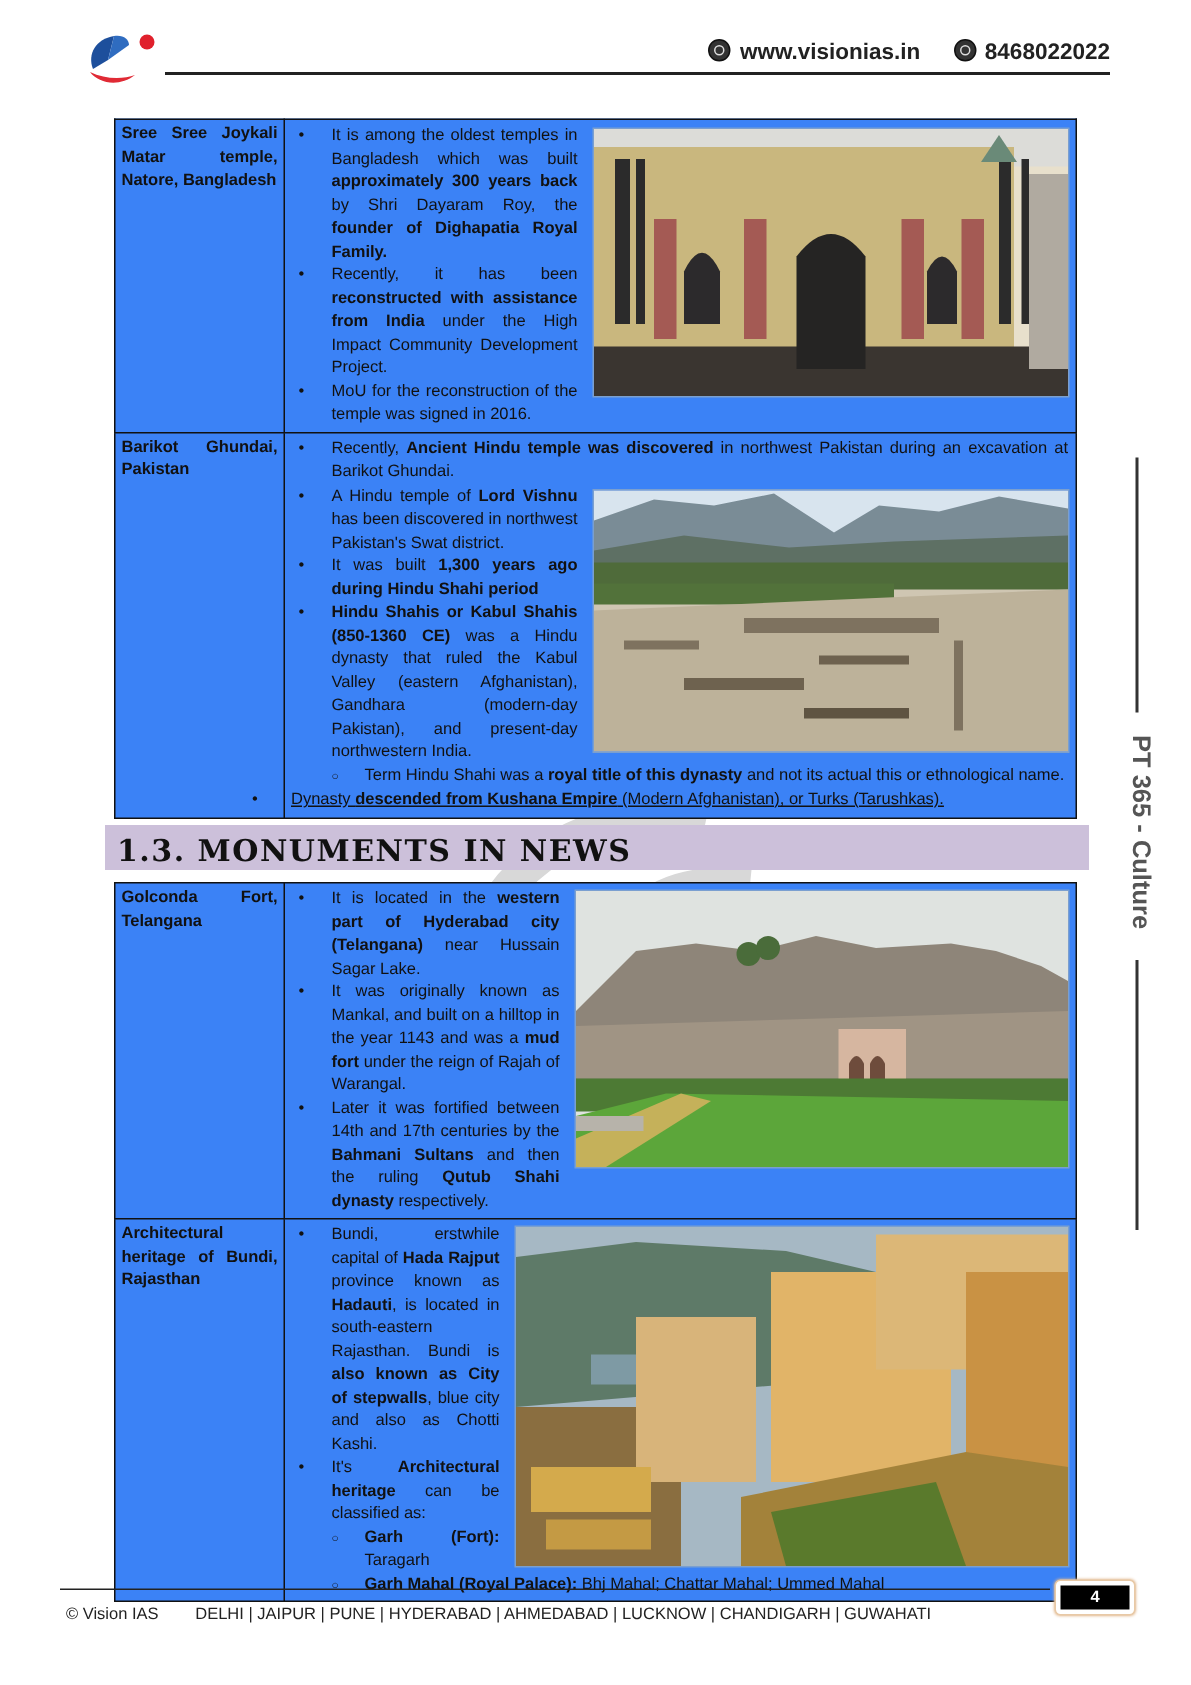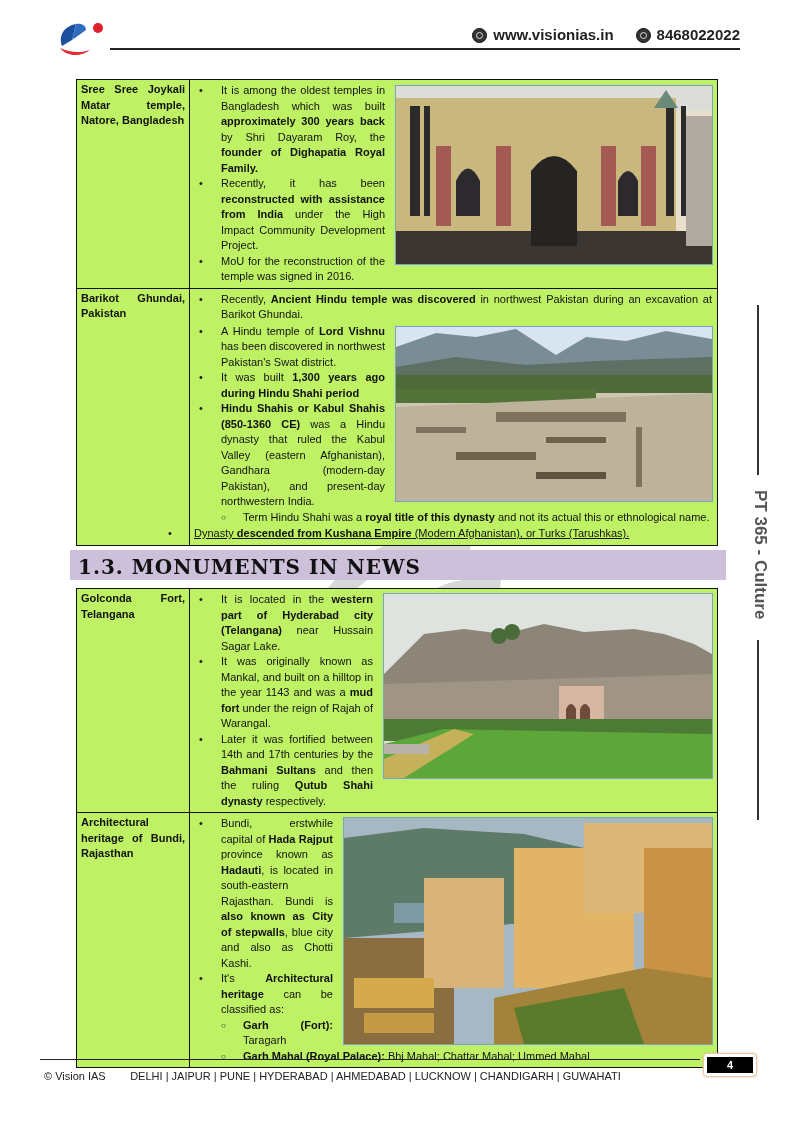--- a/index.html
+++ b/index.html
@@ -5,35 +5,35 @@
   html, body { margin: 0; padding: 0; }
   body {
     width: 794px; height: 1123px; position: relative; overflow: hidden;
     background: #ffffff;
     font-family: "Liberation Sans", "DejaVu Sans", sans-serif;
     color: #111;
   }
   
   .logo { position: absolute; left: 56px; top: 20px; width: 54px; height: 40px; }
   .header-line { position: absolute; left: 110px; top: 48px; width: 630px; height: 2px; background: #222; }
-  .header-contact { position: absolute; right: 54px; top: 26px; font-size: 15px; font-weight: bold; color: #222; display: flex; align-items: flex-end; gap: 6px; }
+  .header-contact { position: absolute; right: 54px; top: 26px; font-size: 15px; font-weight: bold; color: #222; display: flex; align-items: flex-start; gap: 6px; }
   .header-contact .ic { width: 13px; height: 13px; border-radius: 50%; background: #333; border: 1px solid #111; display: inline-block; position: relative; }
   .header-contact .ic::after { content: ""; position: absolute; left: 3px; top: 3px; width: 5px; height: 5px; border-radius: 50%; border: 1px solid #ddd; }
   .header-contact .gap { width: 10px; }
 
   
   .side-line-top { position: absolute; left: 757px; top: 305px; width: 2px; height: 170px; background: #333; }
   .side-line-bottom { position: absolute; left: 757px; top: 640px; width: 2px; height: 180px; background: #333; }
   .side-label { position: absolute; left: 770px; top: 490px; transform-origin: left top; transform: rotate(90deg); font-size: 17px; font-weight: bold; color: #555; white-space: nowrap; }
 
   
   .watermark { position: absolute; left: 270px; top: 530px; width: 260px; height: 120px; pointer-events: none; }
 
   
-  table.info { position: absolute; left: 76px; border-collapse: collapse; background: #bef264; font-size: 11px; line-height: 15.5px; }
+  table.info { position: absolute; left: 76px; border-collapse: collapse; background: #3b82f6; font-size: 11px; line-height: 15.5px; }
   table.info td { border: 1px solid #111; vertical-align: top; padding: 2px 4px; }
   td.place { width: 104px; font-weight: bold; }
   td.place .pl { text-align: justify; }
   td.desc { position: relative; padding: 2px 4px 0 4px; }
   .desc ul { margin: 1px; padding: 0 0 0 26px; list-style: none; }
   .desc li { position: relative; text-align: justify; }
   .desc li::before { content: "•"; position: absolute; left: -22px; top: 0; font-size: 11px; }
   .desc li.sub { padding-left: 22px; }
   .desc li.sub::before { content: "○"; left: 0; font-size: 8px; }
   .desc b { font-weight: bold; }

